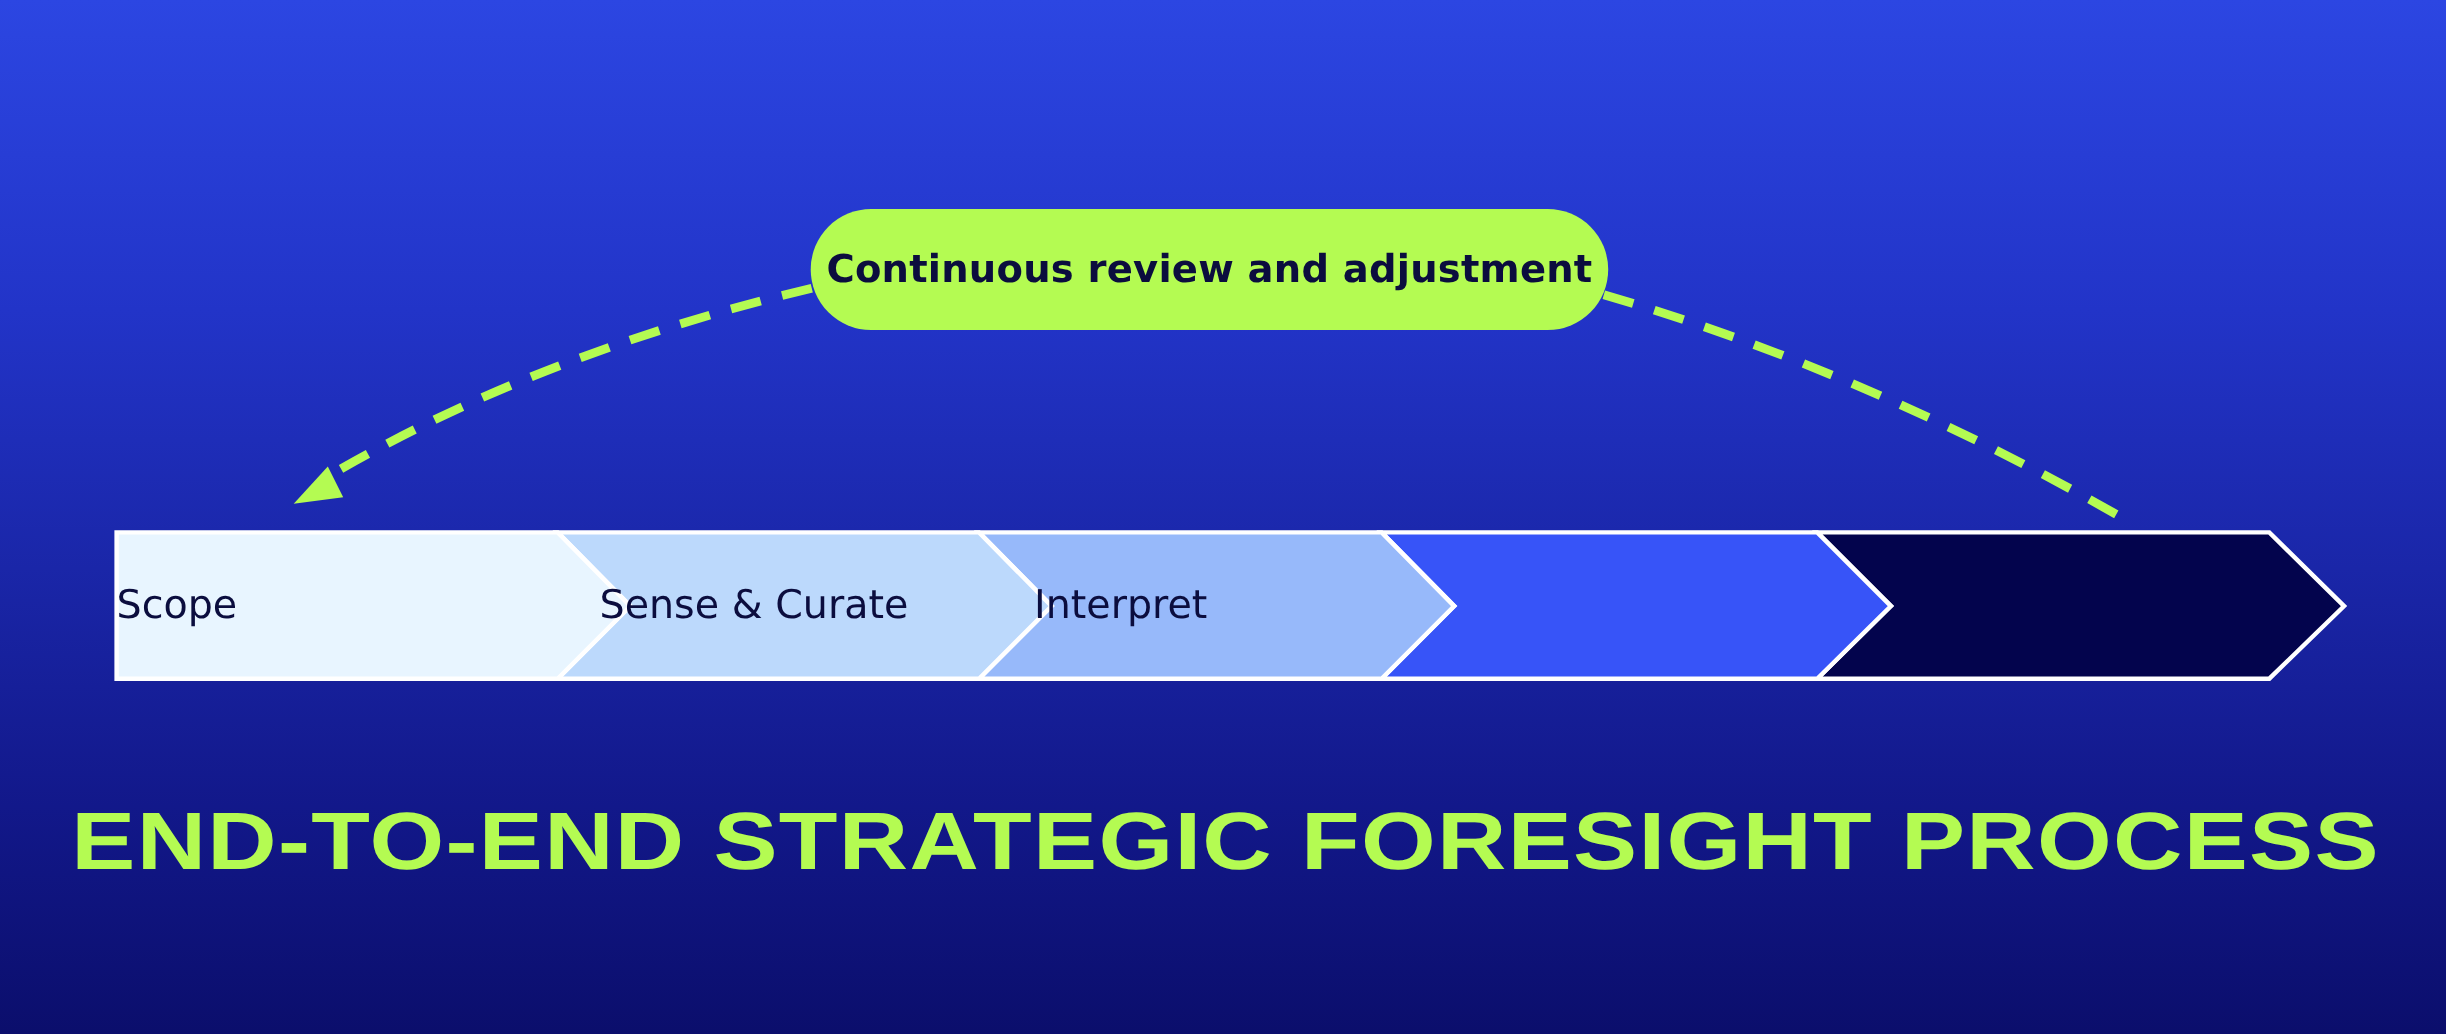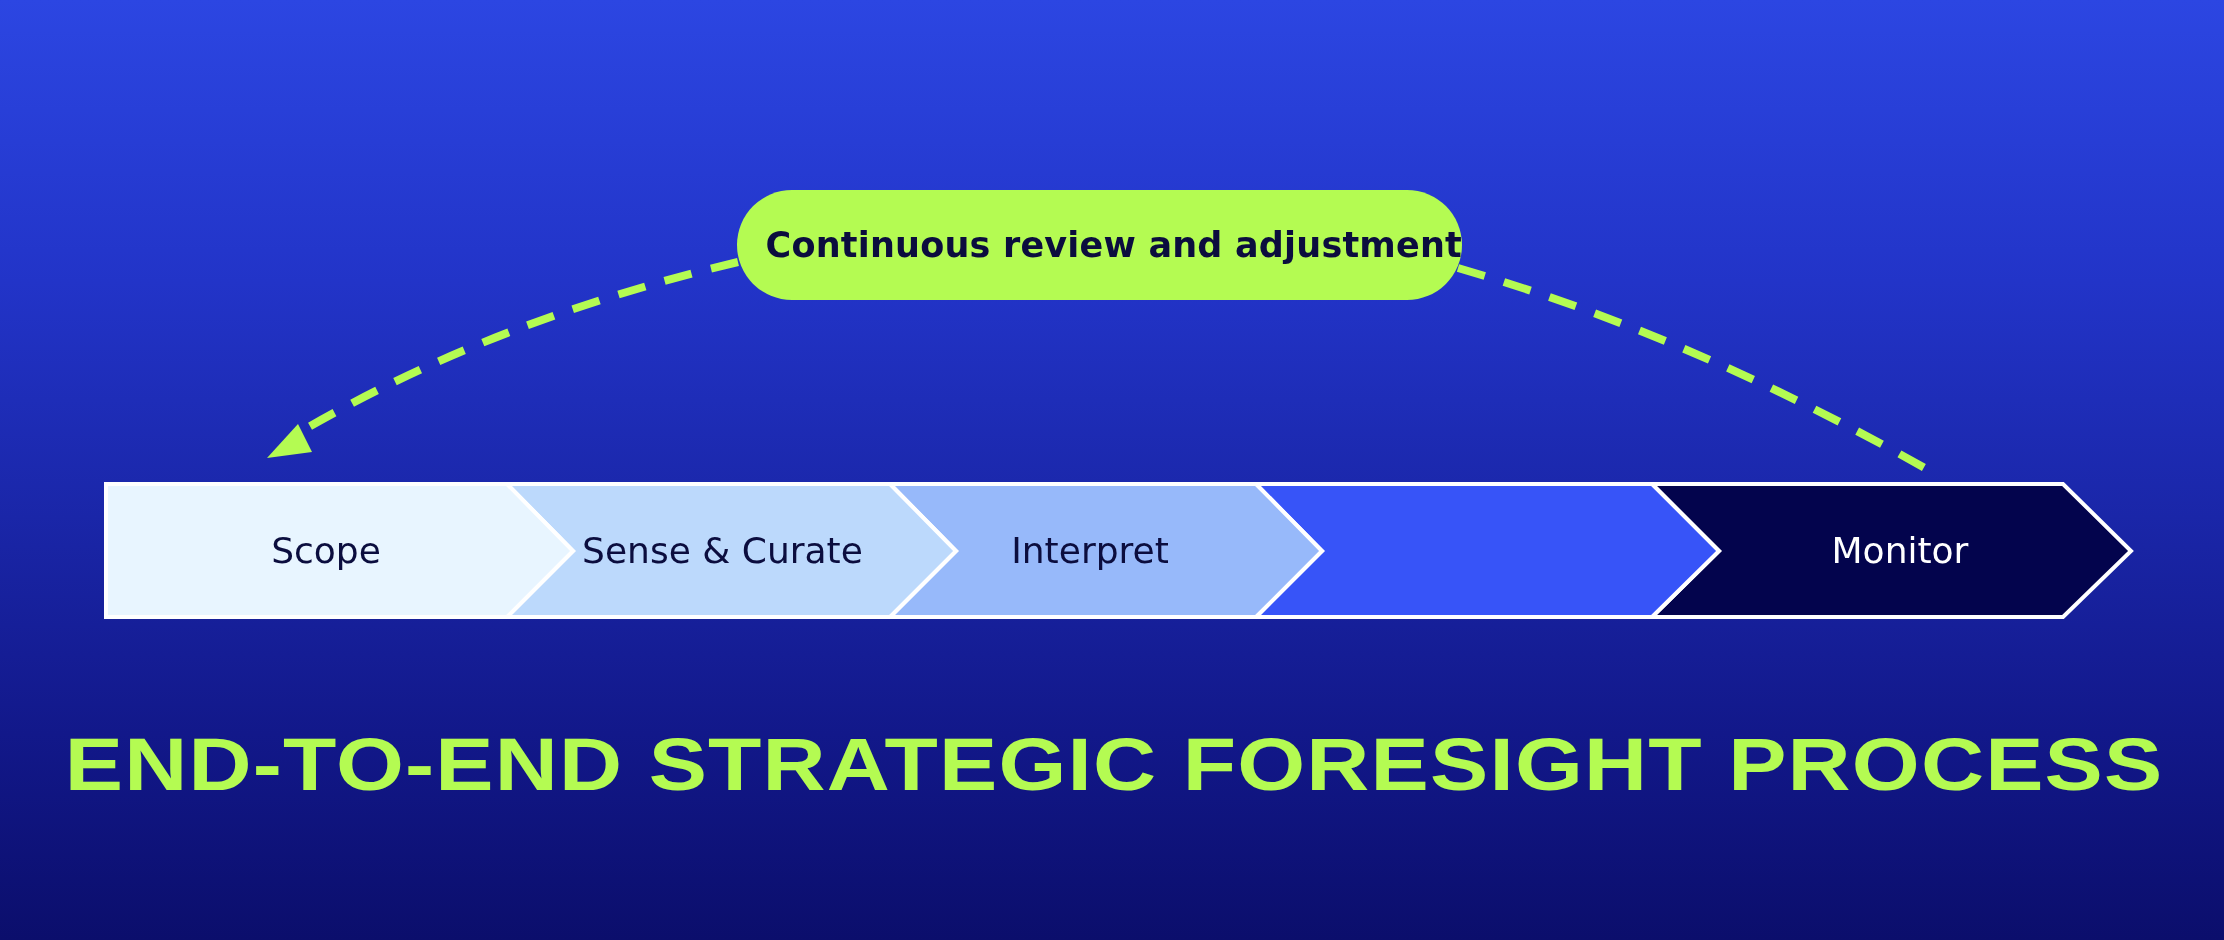--- a/index.html
+++ b/index.html
@@ -5,26 +5,26 @@
   html, body { margin: 0; padding: 0; }
   body {
     width: 2224px; height: 940px; overflow: hidden; position: relative;
     background: linear-gradient(180deg, #2c46e2 0%, #2234c8 30%, #1a26a8 55%, #12188a 78%, #0b0e6c 100%);
     font-family: "Liberation Sans", "DejaVu Sans", sans-serif;
   }
   .canvas { position: absolute; left: 0; top: 0; width: 2224px; height: 940px; }
   svg.diagram { position: absolute; left: 0; top: 0; }
   .pill {
     position: absolute; left: 737px; top: 190px; width: 725px; height: 110px;
-    border-radius: 55px; display: flex; align-items: center; justify-content: flex-end;
+    border-radius: 55px; display: flex; align-items: center; justify-content: center;
     color: #0b0d3e; font-size: 35px; font-weight: bold; letter-spacing: 0.2px;
     font-family: "DejaVu Sans", sans-serif;
   }
   .step-label {
-    position: absolute; top: 482px; height: 136px; display: flex; align-items: center; justify-content: center;
+    position: absolute; top: 482px; height: 136px; display: flex; align-items: center; 
     font-size: 36px; font-family: "DejaVu Sans", sans-serif;
   }
   .title {
     position: absolute; left: 0; width: 2224px; top: 722px; text-align: center;
     font-family: "Liberation Sans", sans-serif; font-weight: bold; font-size: 74px;
     letter-spacing: 1px; transform: scaleX(1.18); transform-origin: 1100px 0;
   }
 </style>
 </head>
 <body>
@@ -57,18 +57,15 @@
 
   <div class="step-label" style="left:106px; width:440px; color:#0b0d3e;">
     <span>Scope</span>
   </div>
   <div class="step-label" style="left:940px; width:300px; color:#0b0d3e;">
     <span>Interpret</span>
   </div>
   <div class="step-label" style="left:545px; width:355px; color:#0b0d3e;">
     <span>Sense &amp; Curate</span>
   </div>
-  <div class="step-label" style="left:1700px; width:400px; color:#ffffff;">
-    <span>Monitor</span>
-  </div>
 
   <div class="title" style="color:#b4fb52;">END-TO-END STRATEGIC FORESIGHT PROCESS</div>
 </div>
 
 </body></html>

